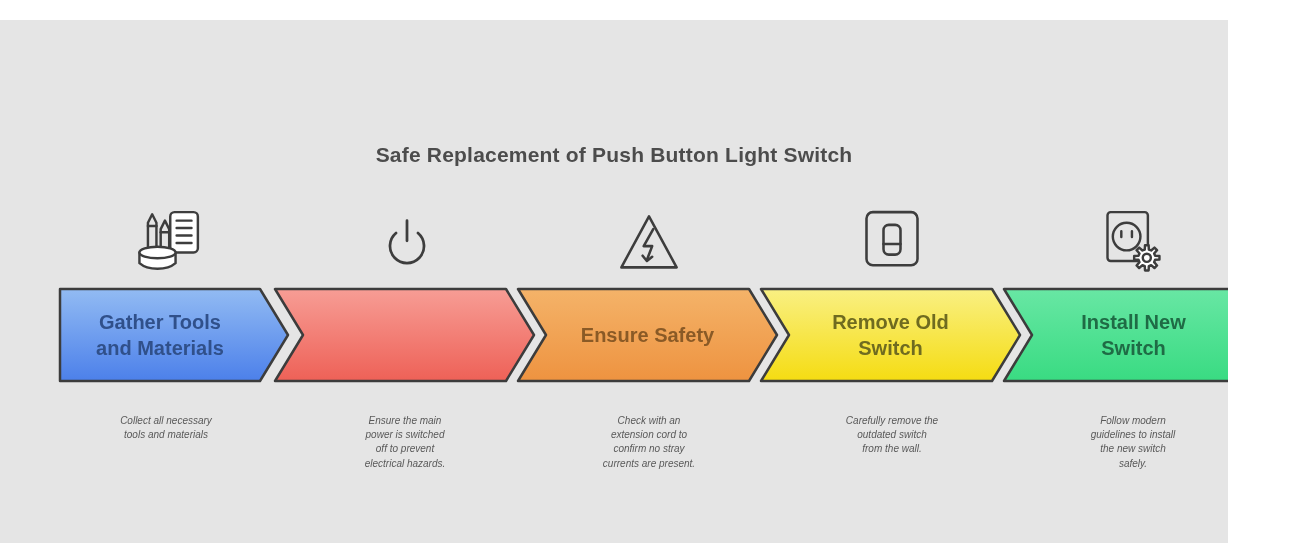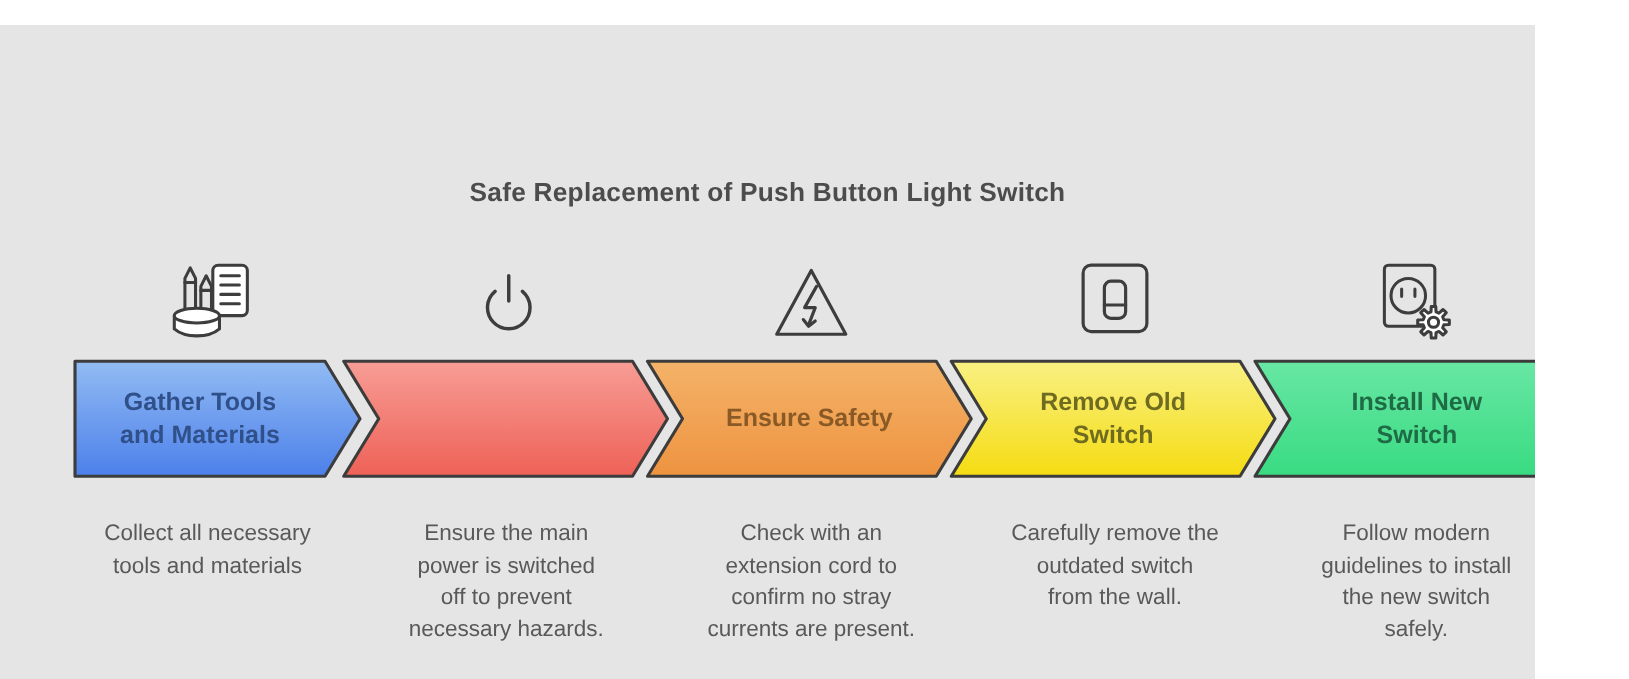--- a/index.html
+++ b/index.html
@@ -6,21 +6,21 @@
   .page{position:relative;width:1228px;height:543px;background:#e5e5e5;overflow:hidden;
         font-family:"Liberation Sans",sans-serif;margin-top:20px;}
   .title{position:absolute;left:0;right:0;top:123px;text-align:center;
          font-size:21px;font-weight:bold;letter-spacing:.2px;}
   .icon{position:absolute;top:190px;width:68px;height:68px;}
   .arrow-svg{position:absolute;top:267px;}
   .step-label{position:absolute;top:267px;height:96px;display:flex;align-items:center;
               justify-content:center;text-align:center;font-weight:bold;font-size:20px;
               line-height:1.3;}
   .step-label span{display:inline-block;}
-  .desc{position:absolute;top:394px;text-align:center;font-size:18px;line-height:1.42;}
+  .desc{position:absolute;top:394px;text-align:center;font-size:10px;line-height:1.42;font-style:italic;}
 </style>
 </head>
 <body>
 
 <div class="page">
 
   <div class="title" style="color: rgb(76, 76, 76);">Safe Replacement of Push Button Light Switch</div>
 
   <svg class="icon" style="left:132px" viewBox="0 0 64 64">
     <g fill="none" stroke-width="2.3" stroke-linecap="round" stroke-linejoin="round" stroke="#3d3d3d">
@@ -132,21 +132,21 @@
   </div>
 
   <div class="desc" style="left: 66px; width: 200px; color: rgb(89, 89, 89);">
     <div>Collect all necessary</div>
     <div>tools and materials</div>
   </div>
   <div class="desc" style="left: 305px; width: 200px; color: rgb(89, 89, 89);">
     <div>Ensure the main</div>
     <div>power is switched</div>
     <div>off to prevent</div>
-    <div>necessary hazards.</div>
+    <div>electrical hazards.</div>
   </div>
   <div class="desc" style="left: 544px; width: 210px; color: rgb(89, 89, 89);">
     <div>Check with an</div>
     <div>extension cord to</div>
     <div>confirm no stray</div>
     <div>currents are present.</div>
   </div>
   <div class="desc" style="left: 787px; width: 210px; color: rgb(89, 89, 89);">
     <div>Carefully remove the</div>
     <div>outdated switch</div>

